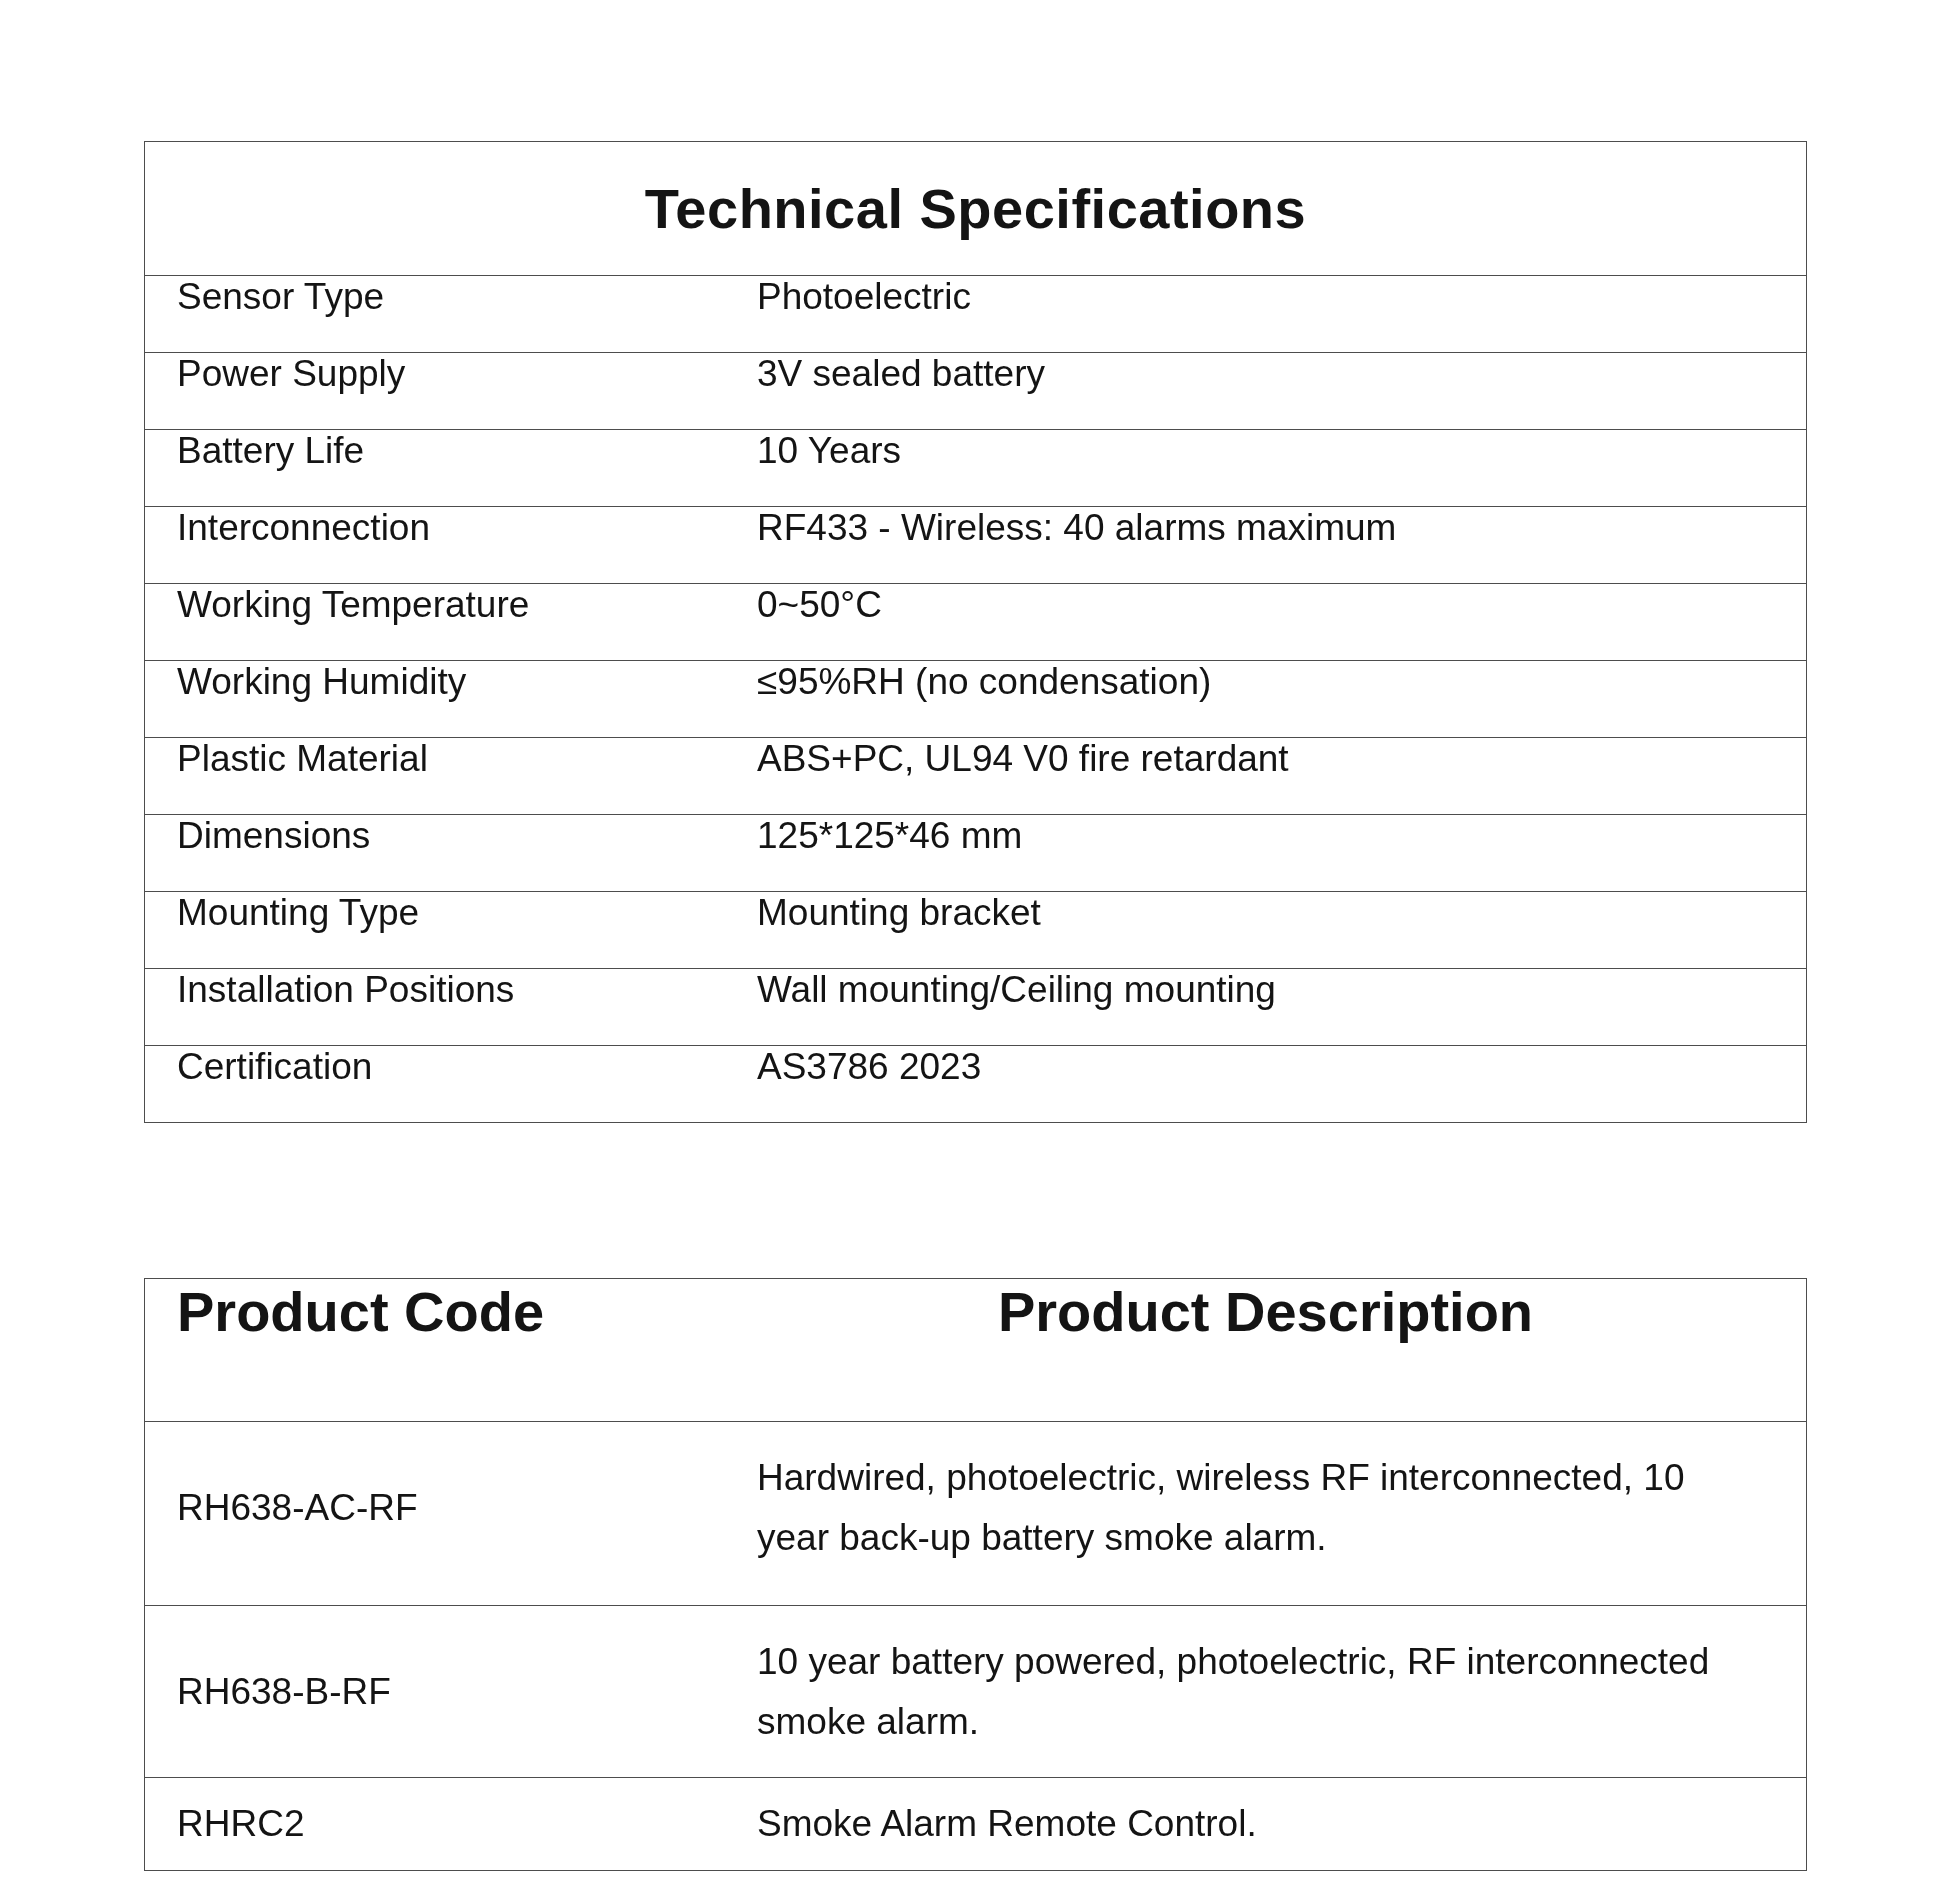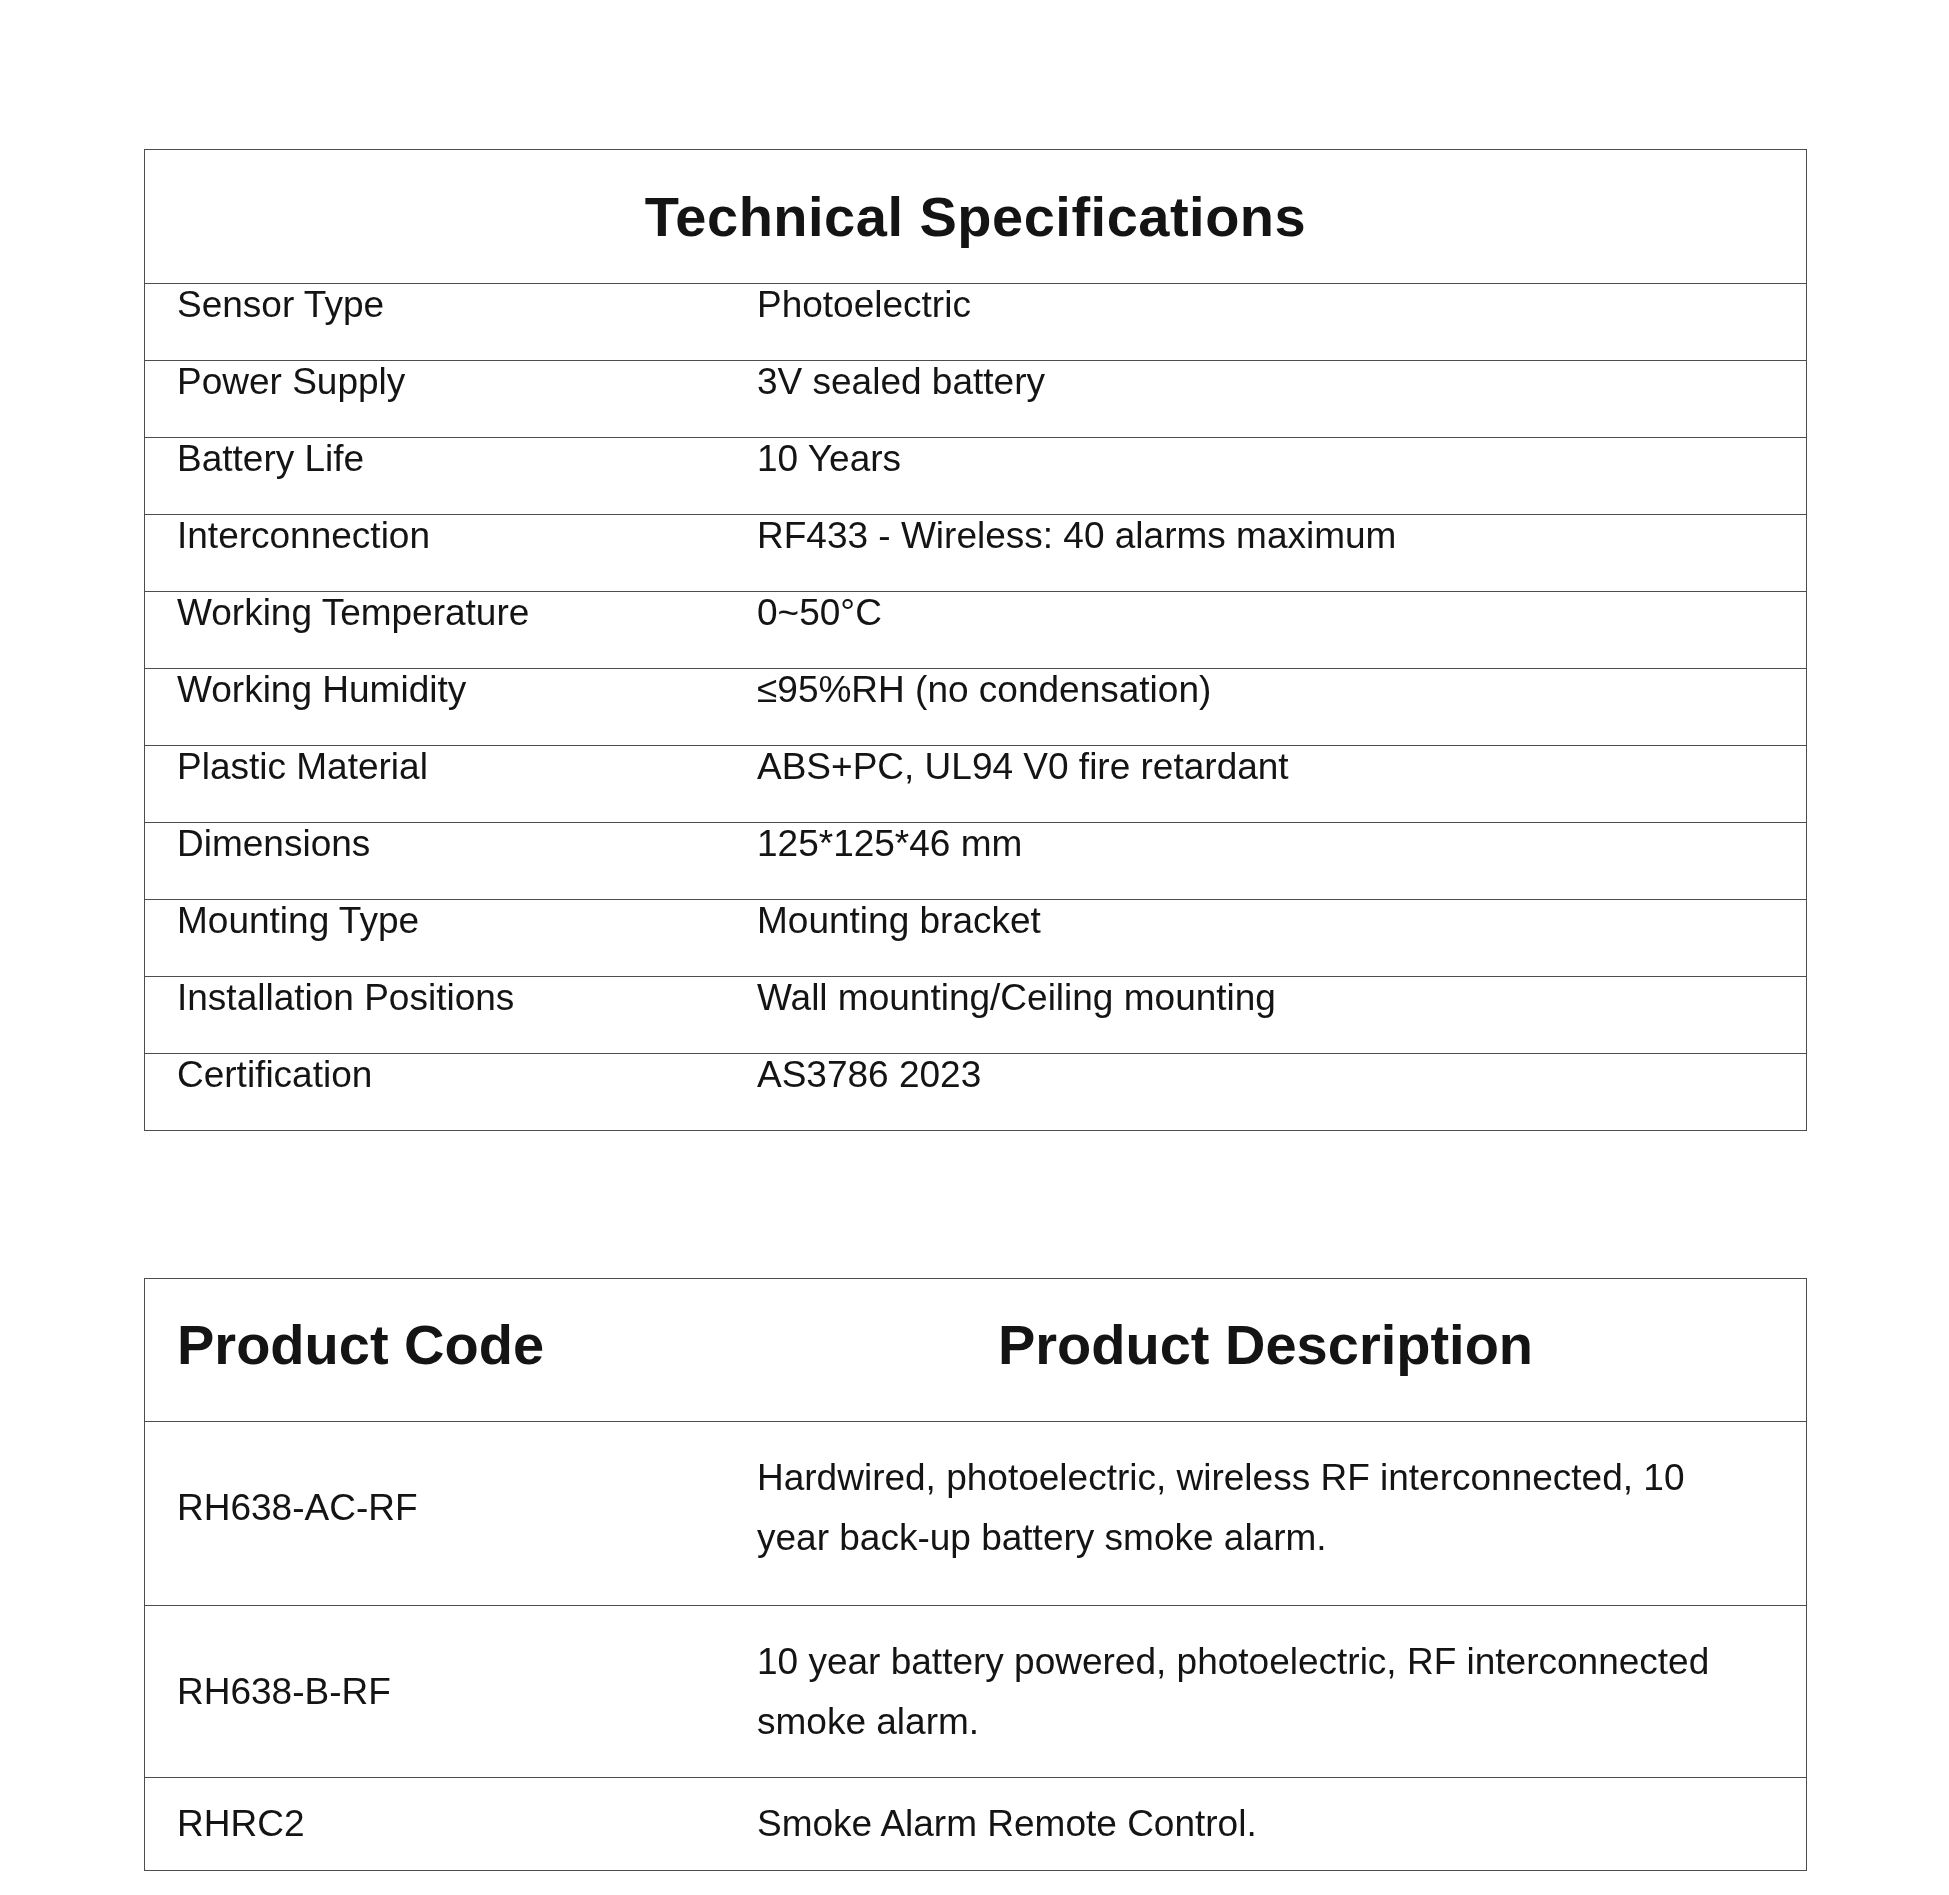--- a/index.html
+++ b/index.html
@@ -11,21 +11,21 @@
     background: #ffffff;
     color: #141414;
     font-family: "Liberation Sans", sans-serif;
     overflow: hidden;
   }
 
   
   .spec-table {
     position: absolute;
     left: 144px;
-    top: 149px;
+    top: 141px;
     width: 1663px;
     border: 1.9px solid #4d4d4d;
     background: #ffffff;
   }
   .spec-title-row {
     height: 133px;
     display: flex;
     align-items: center;
     justify-content: center;
   }
@@ -59,21 +59,21 @@
     position: absolute;
     left: 144px;
     top: 1278px;
     width: 1663px;
     border: 1.9px solid #4d4d4d;
     background: #ffffff;
   }
   .product-header-row {
     height: 130px;
     display: flex;
-    align-items: center;
+    align-items: flex-start;
   }
   .product-header-code {
     width: 580px;
     flex: 0 0 580px;
     padding-left: 32px;
     font-size: 56px;
     font-weight: bold;
   }
   .product-header-desc {
     flex: 1;

